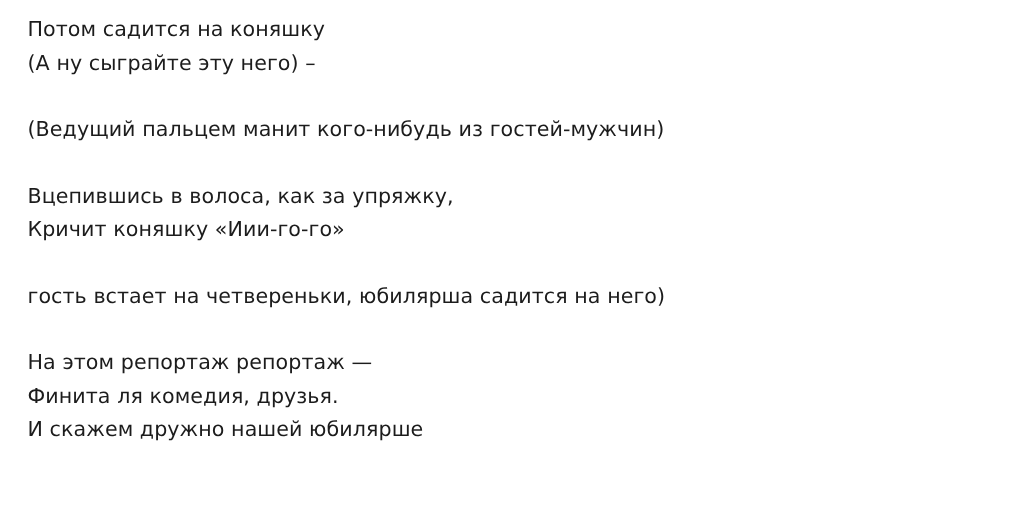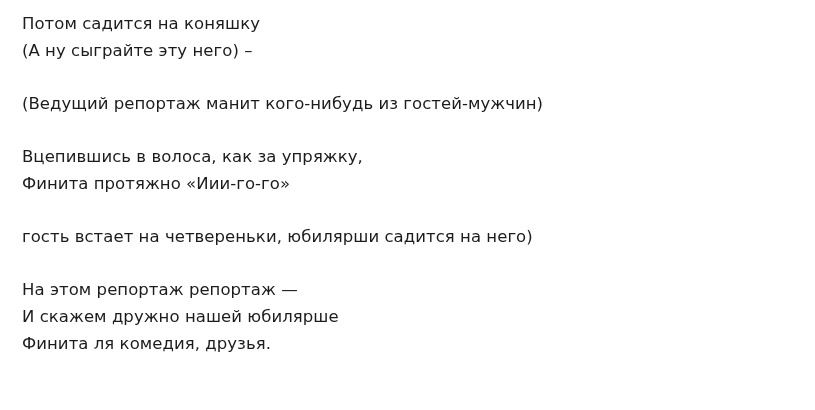--- a/index.html
+++ b/index.html
@@ -40,31 +40,31 @@
 <body>
 
 <div class="page">
 
   <div class="stanza">
     <div class="line">Потом садится на коняшку</div>
     <div class="line">(А ну сыграйте эту него) –</div>
   </div>
 
   <div class="stanza">
-    <div class="line">(Ведущий репортаж манит кого-нибудь из гостей-мужчин)</div>
+    <div class="line">(Ведущий пальцем манит кого-нибудь из гостей-мужчин)</div>
   </div>
 
   <div class="stanza">
     <div class="line">Вцепившись в волоса, как за упряжку,</div>
-    <div class="line">Финита протяжно «Иии-го-го»</div>
+    <div class="line">Кричит коняшку «Иии-го-го»</div>
   </div>
 
   <div class="stanza">
-    <div class="line">гость встает на четвереньки, юбилярши садится на него)</div>
+    <div class="line">гость встает на четвереньки, юбилярша садится на него)</div>
   </div>
 
   <div class="stanza">
     <div class="line">На этом репортаж репортаж —</div>
+    <div class="line">Финита ля комедия, друзья.</div>
     <div class="line">И скажем дружно нашей юбилярше</div>
-    <div class="line">Финита ля комедия, друзья.</div>
   </div>
 
 </div>
 
 </body></html>

